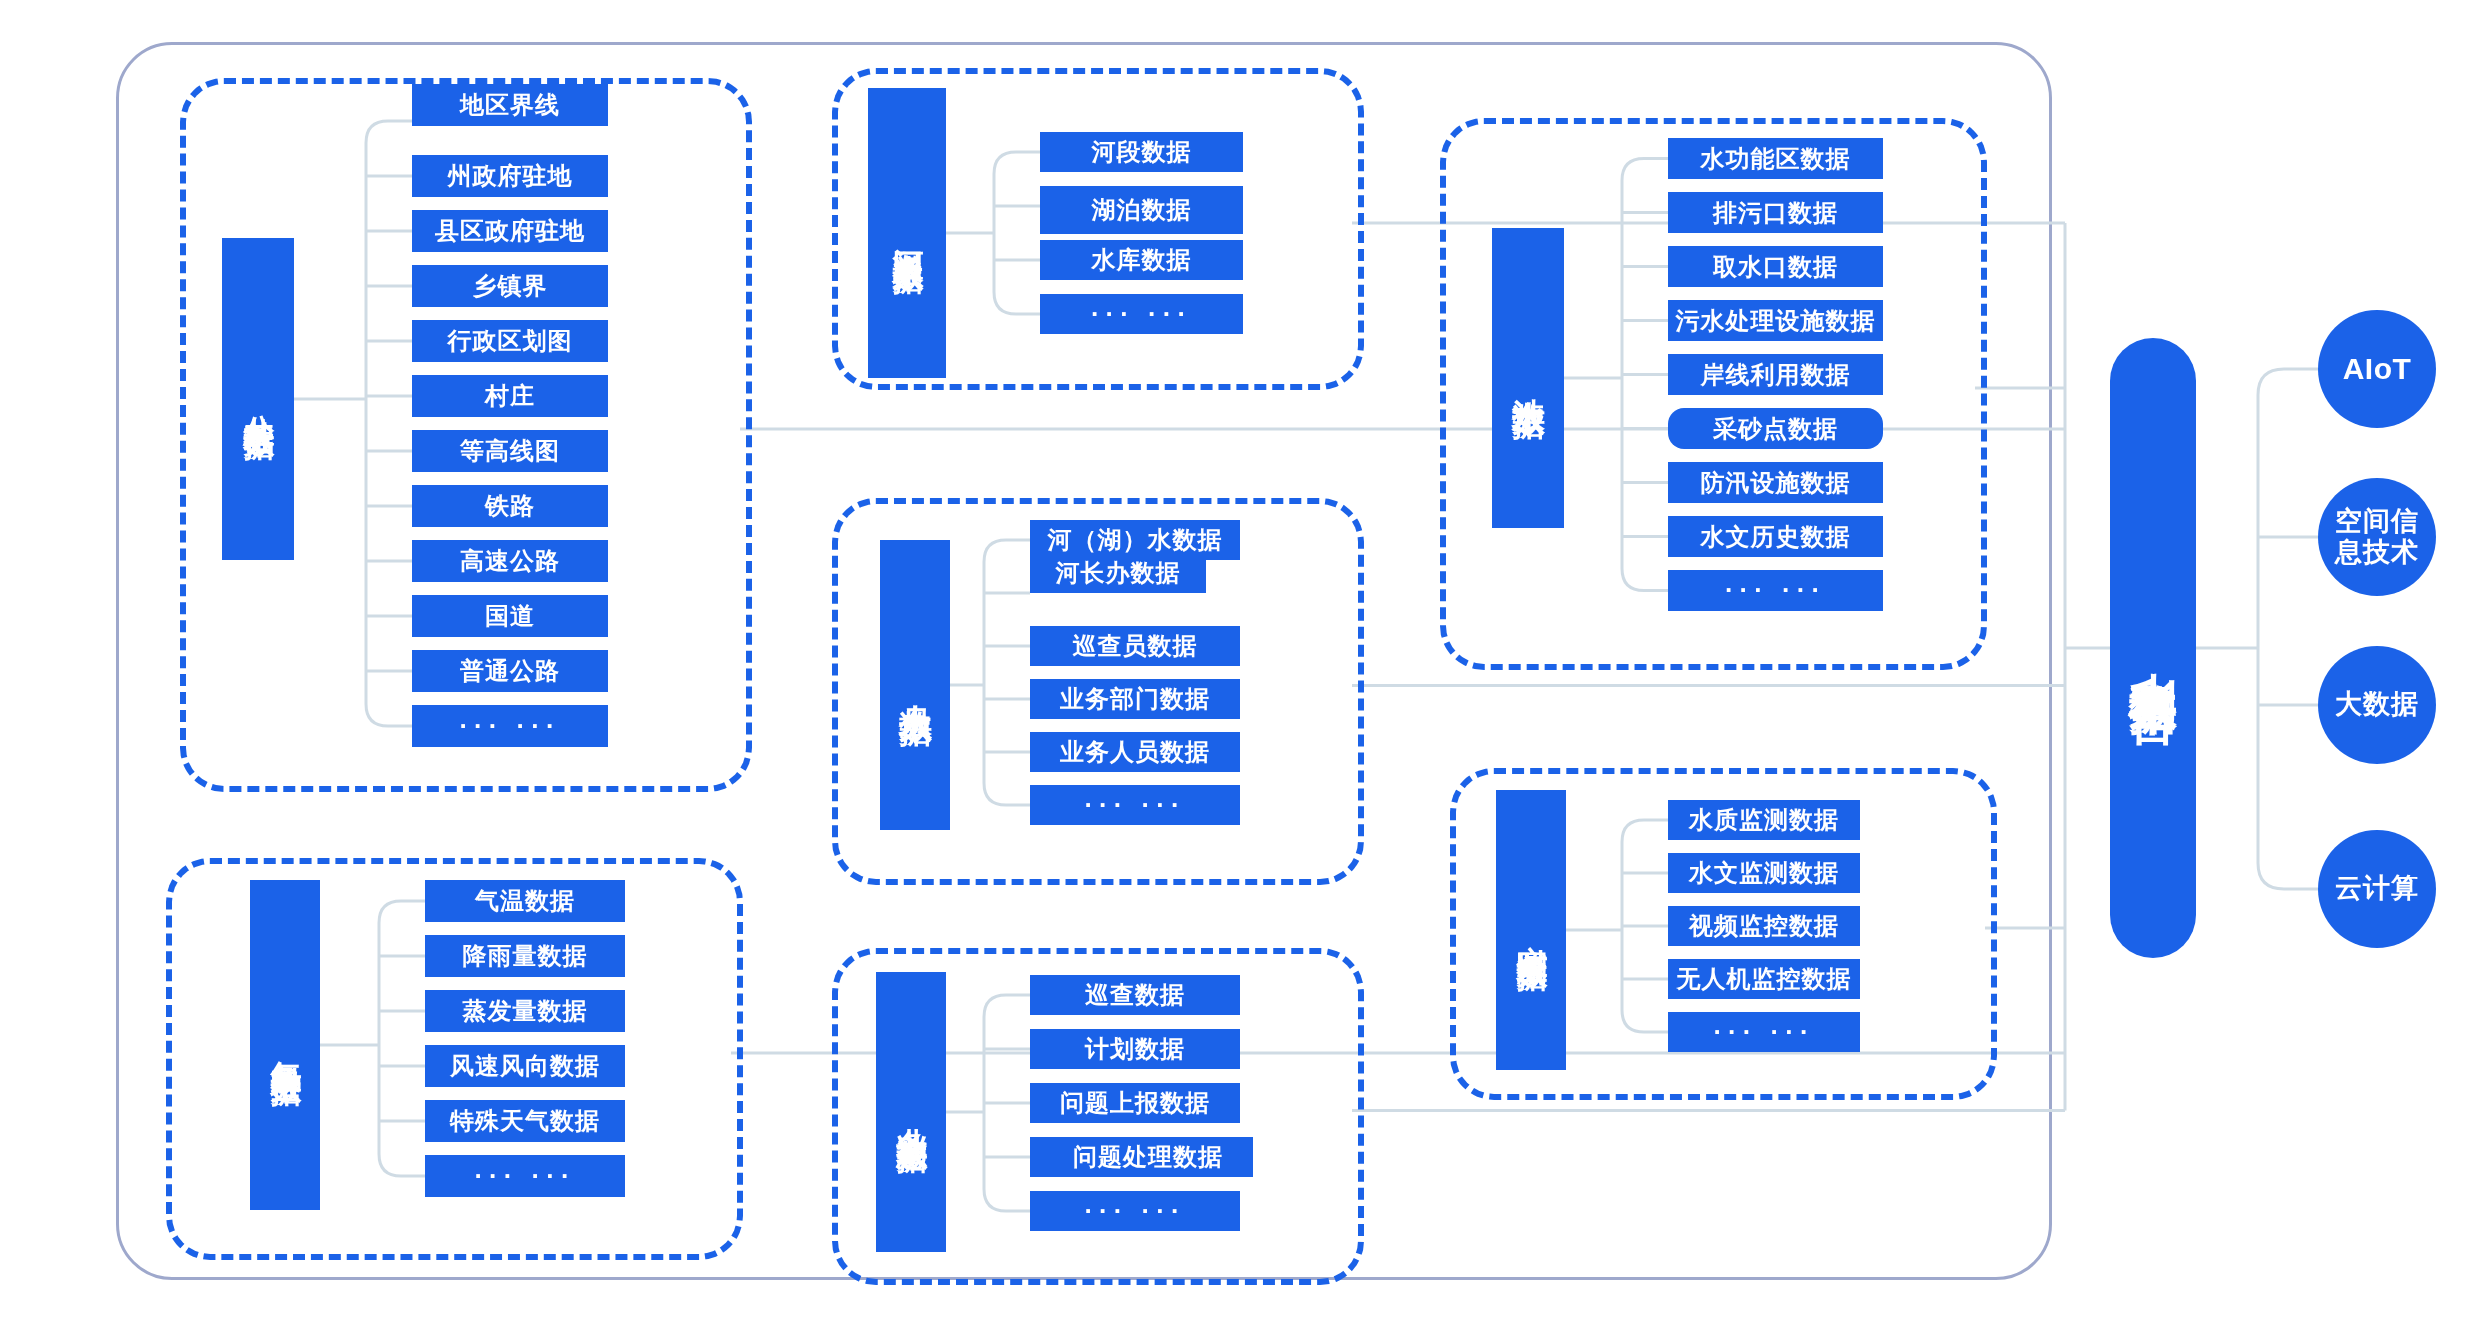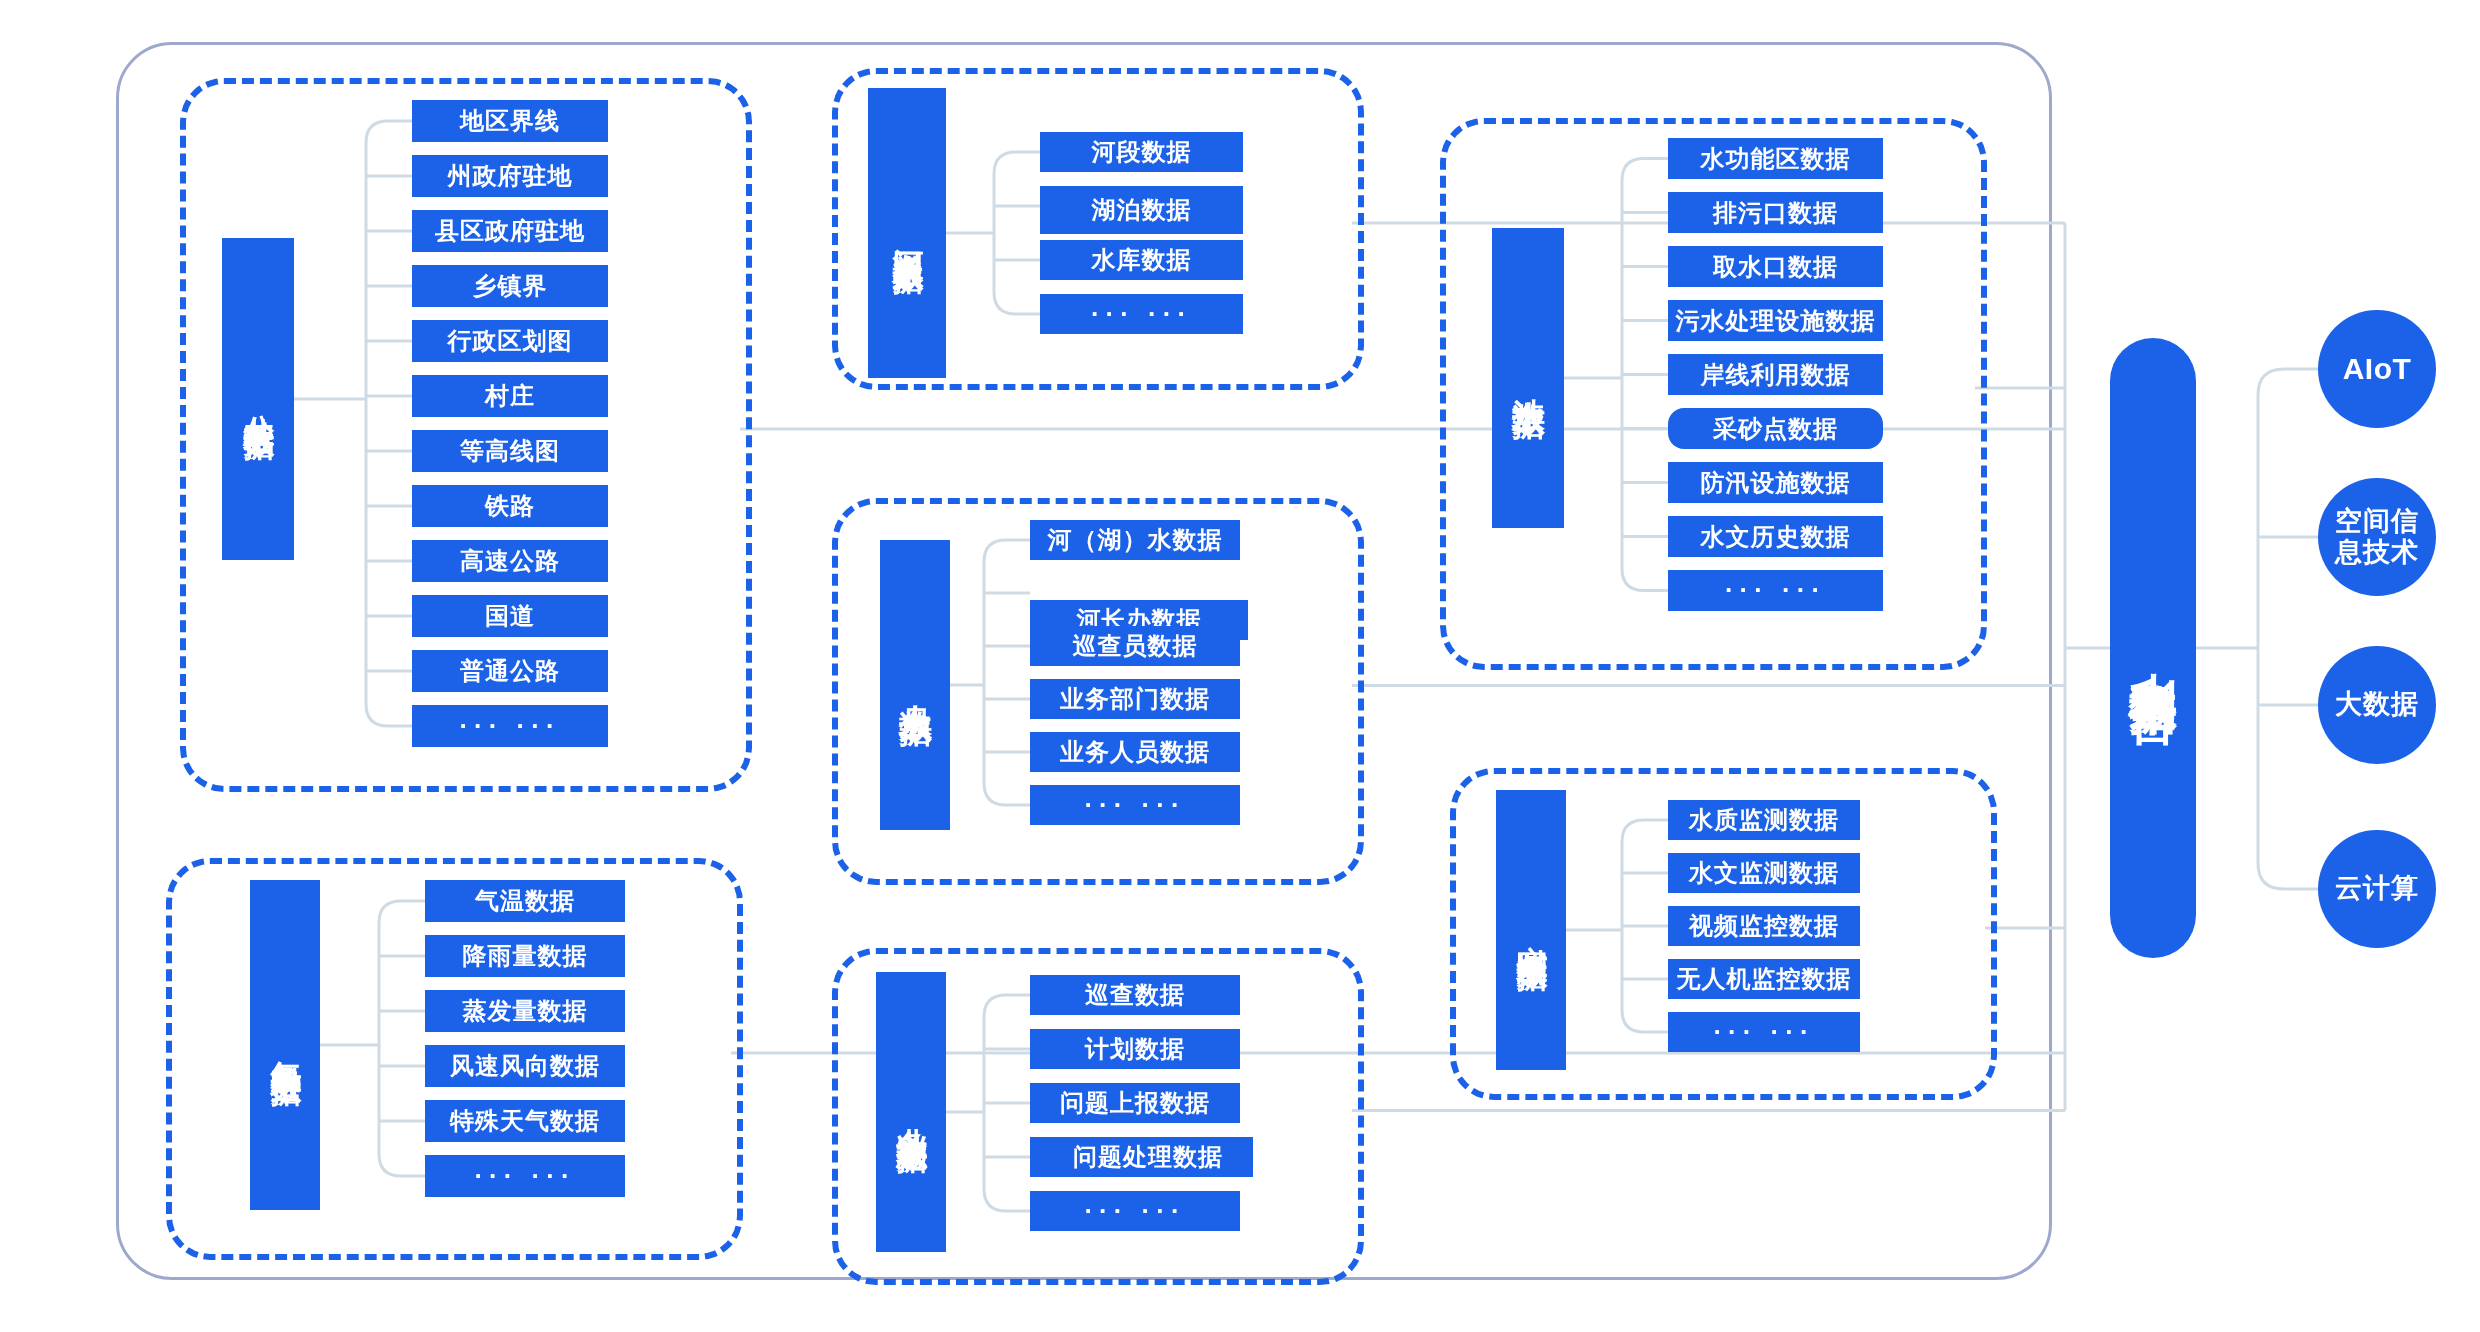--- a/index.html
+++ b/index.html
@@ -130,21 +130,21 @@
         <path d="M 2258 537 H 2318"></path>
         <path d="M 2258 705 H 2318"></path>
       </g>
   </svg>
 
   <div id="nodes">
       <div class="group" style="left: 180px; top: 78px; width: 560px; height: 702px;"></div>
       <div class="cat-bar small" style="left: 222px; top: 238px; width: 72px; height: 322px;">
         <span>公共基础数据</span>
       </div>
-      <div class="leaf" style="left: 412px; top: 100px; width: 196px; height: 42px;">
+      <div class="leaf" style="left: 412px; top: 84px; width: 196px; height: 42px;">
         <span>地区界线</span>
       </div>
       <div class="leaf" style="left: 412px; top: 155px; width: 196px; height: 42px;">
         <span>州政府驻地</span>
       </div>
       <div class="leaf" style="left: 412px; top: 210px; width: 196px; height: 42px;">
         <span>县区政府驻地</span>
       </div>
       <div class="leaf" style="left: 412px; top: 265px; width: 196px; height: 42px;">
         <span>乡镇界</span>
@@ -211,21 +211,21 @@
       <div class="leaf dots" style="left: 1040px; top: 294px; width: 203px; height: 40px;">
         <span>··· ···</span>
       </div>
       <div class="group" style="left: 832px; top: 498px; width: 520px; height: 375px;"></div>
       <div class="cat-bar" style="left: 880px; top: 540px; width: 70px; height: 290px;">
         <span>人员数据</span>
       </div>
       <div class="leaf" style="left: 1030px; top: 520px; width: 210px; height: 40px;">
         <span>河（湖）水数据</span>
       </div>
-      <div class="leaf" style="left: 1030px; top: 600px; width: 218px; height: 40px;">
+      <div class="leaf" style="left: 1030px; top: 553px; width: 176px; height: 40px;">
         <span>河长办数据</span>
       </div>
       <div class="leaf" style="left: 1030px; top: 626px; width: 210px; height: 40px;">
         <span>巡查员数据</span>
       </div>
       <div class="leaf" style="left: 1030px; top: 679px; width: 210px; height: 40px;">
         <span>业务部门数据</span>
       </div>
       <div class="leaf" style="left: 1030px; top: 732px; width: 210px; height: 40px;">
         <span>业务人员数据</span>

